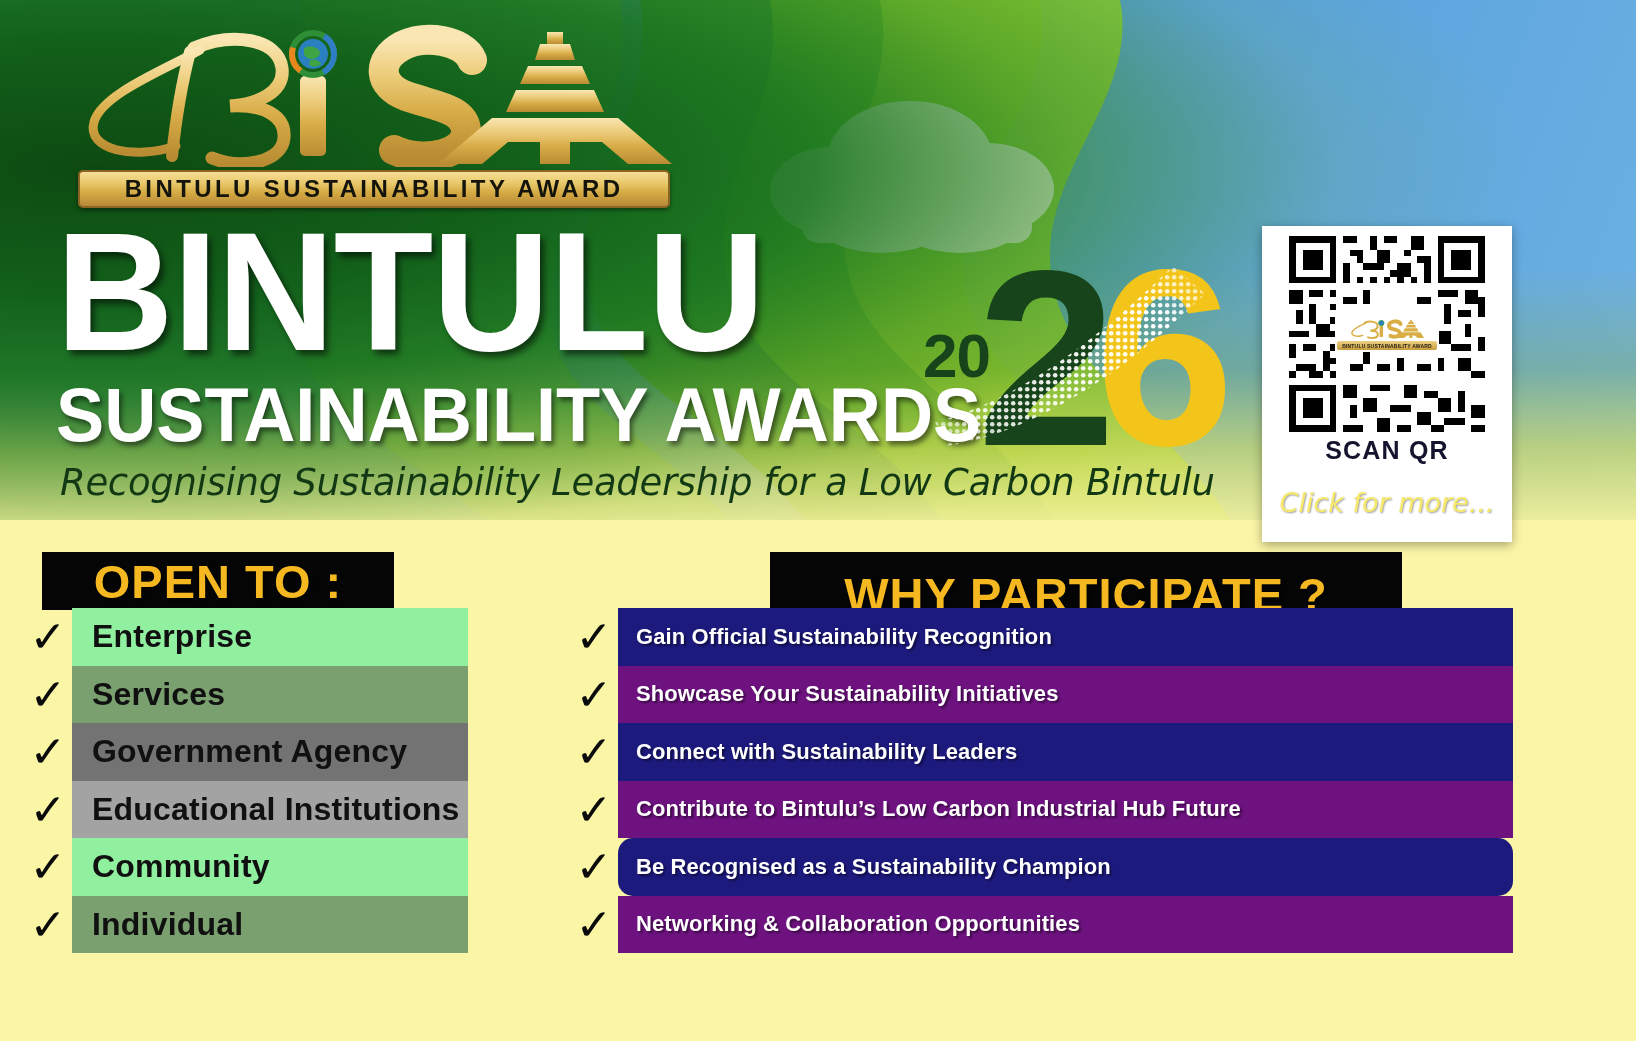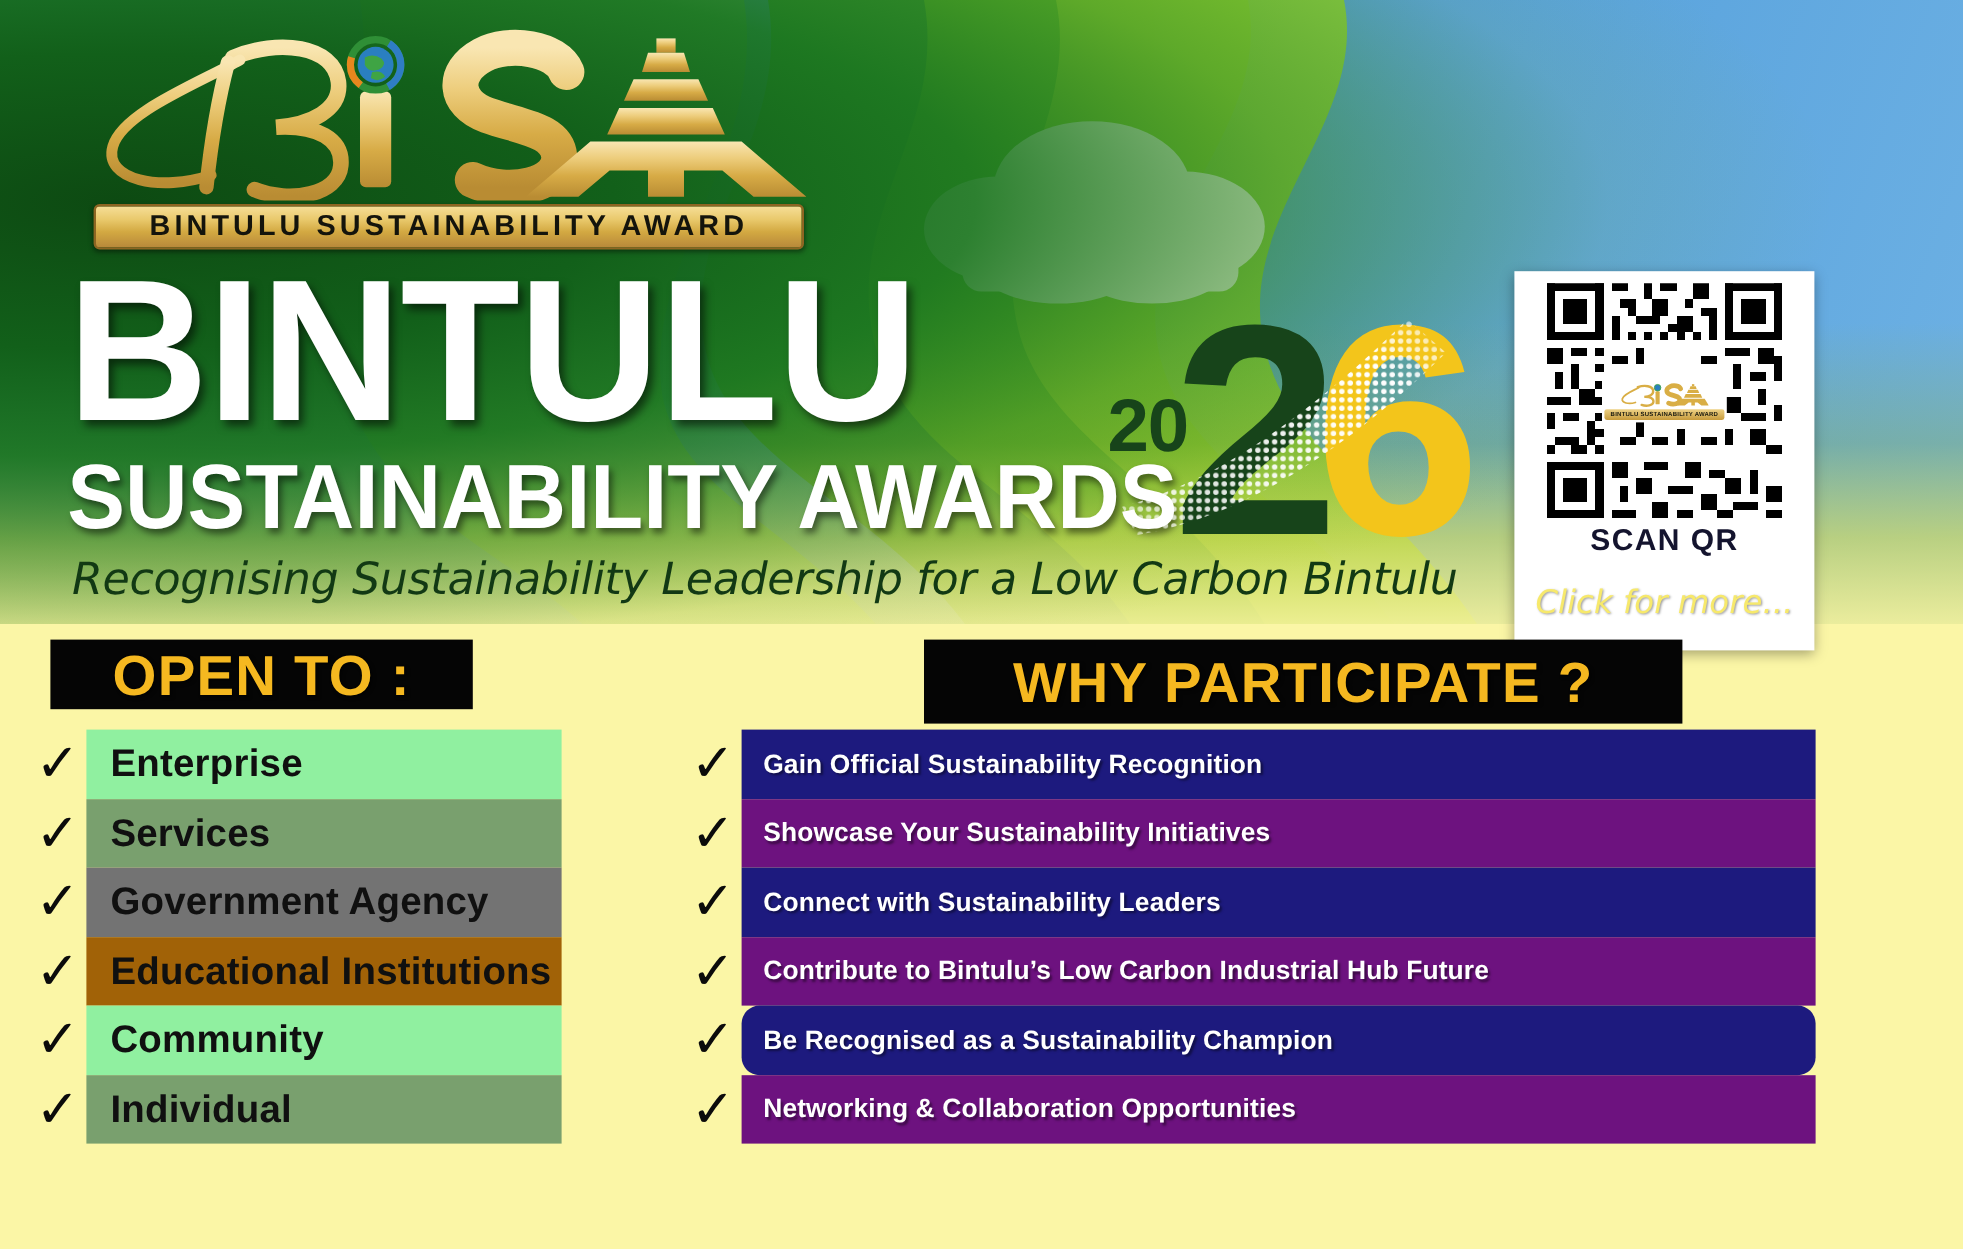--- a/index.html
+++ b/index.html
@@ -121,31 +121,31 @@
     position:absolute; left:1262px; top:487px; width:250px;
     text-align:center;
     font-size:27px; font-style:italic; color:#f7e96b;
     font-family:"DejaVu Sans", sans-serif;
     text-shadow:1px 1px 2px rgba(0,0,0,.4);
   }
 
   
   .sec-header {
     position:absolute; background:#050505;
-    display:flex; align-items:center; justify-content:center;
+    display:flex; align-items:center; justify-content:center;margin-top:19px;
   }
   .sec-header-text {
     font-size:47px; font-weight:bold; color:#f5b820;
     letter-spacing:1px;
     font-family:"Liberation Sans Narrow","Liberation Sans", sans-serif;
     text-shadow:2px 2px 3px rgba(0,0,0,.6);
     white-space:nowrap;
   }
   #hdr-open  { left:42px;  top:533px; width:352px; height:58px; }
-  #hdr-why   { left:770px; top:533px; width:632px; height:70px; }
+  #hdr-why   { left:770px; top:533px; width:632px; height:70px;align-items:flex-end; }
 
   
   .list { position:absolute; }
   .list-row { position:relative; display:flex; align-items:center; }
   .chk {
     position:absolute; font-size:44px; line-height:1; color:#0b0b0b;
     font-family:"DejaVu Sans", sans-serif; font-weight:400;
     text-align:center;
   }
   .bar { display:flex; align-items:center; }
@@ -440,21 +440,21 @@
 
     <div class="list-row">
       <span class="chk">✓</span>
       <div class="bar" style="background:#737373;">
         <span class="bar-label">Government Agency</span>
       </div>
     </div>
 
     <div class="list-row">
       <span class="chk">✓</span>
-      <div class="bar" style="background:#a16207;">
+      <div class="bar" style="background:#a3a3a3;">
         <span class="bar-label">Educational Institutions</span>
       </div>
     </div>
 
     <div class="list-row">
       <span class="chk">✓</span>
       <div class="bar" style="background:#90f0a0;">
         <span class="bar-label">Community</span>
       </div>
     </div>

